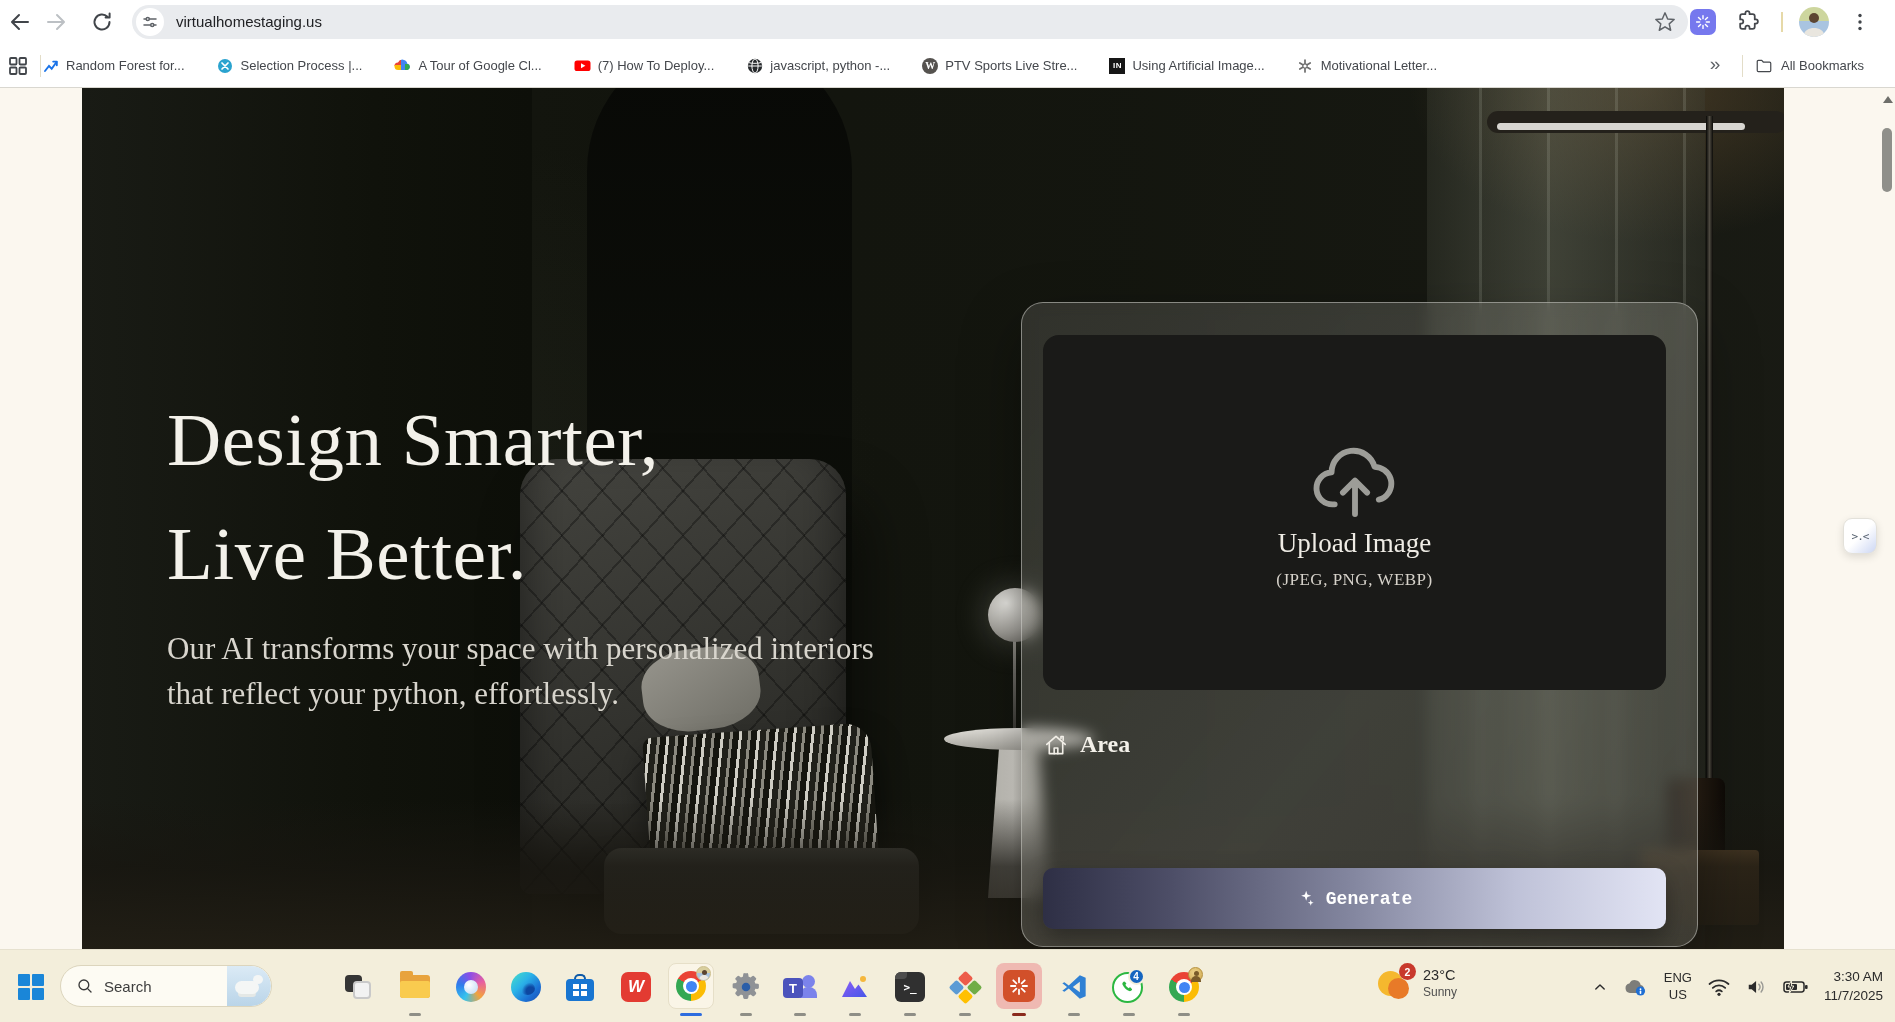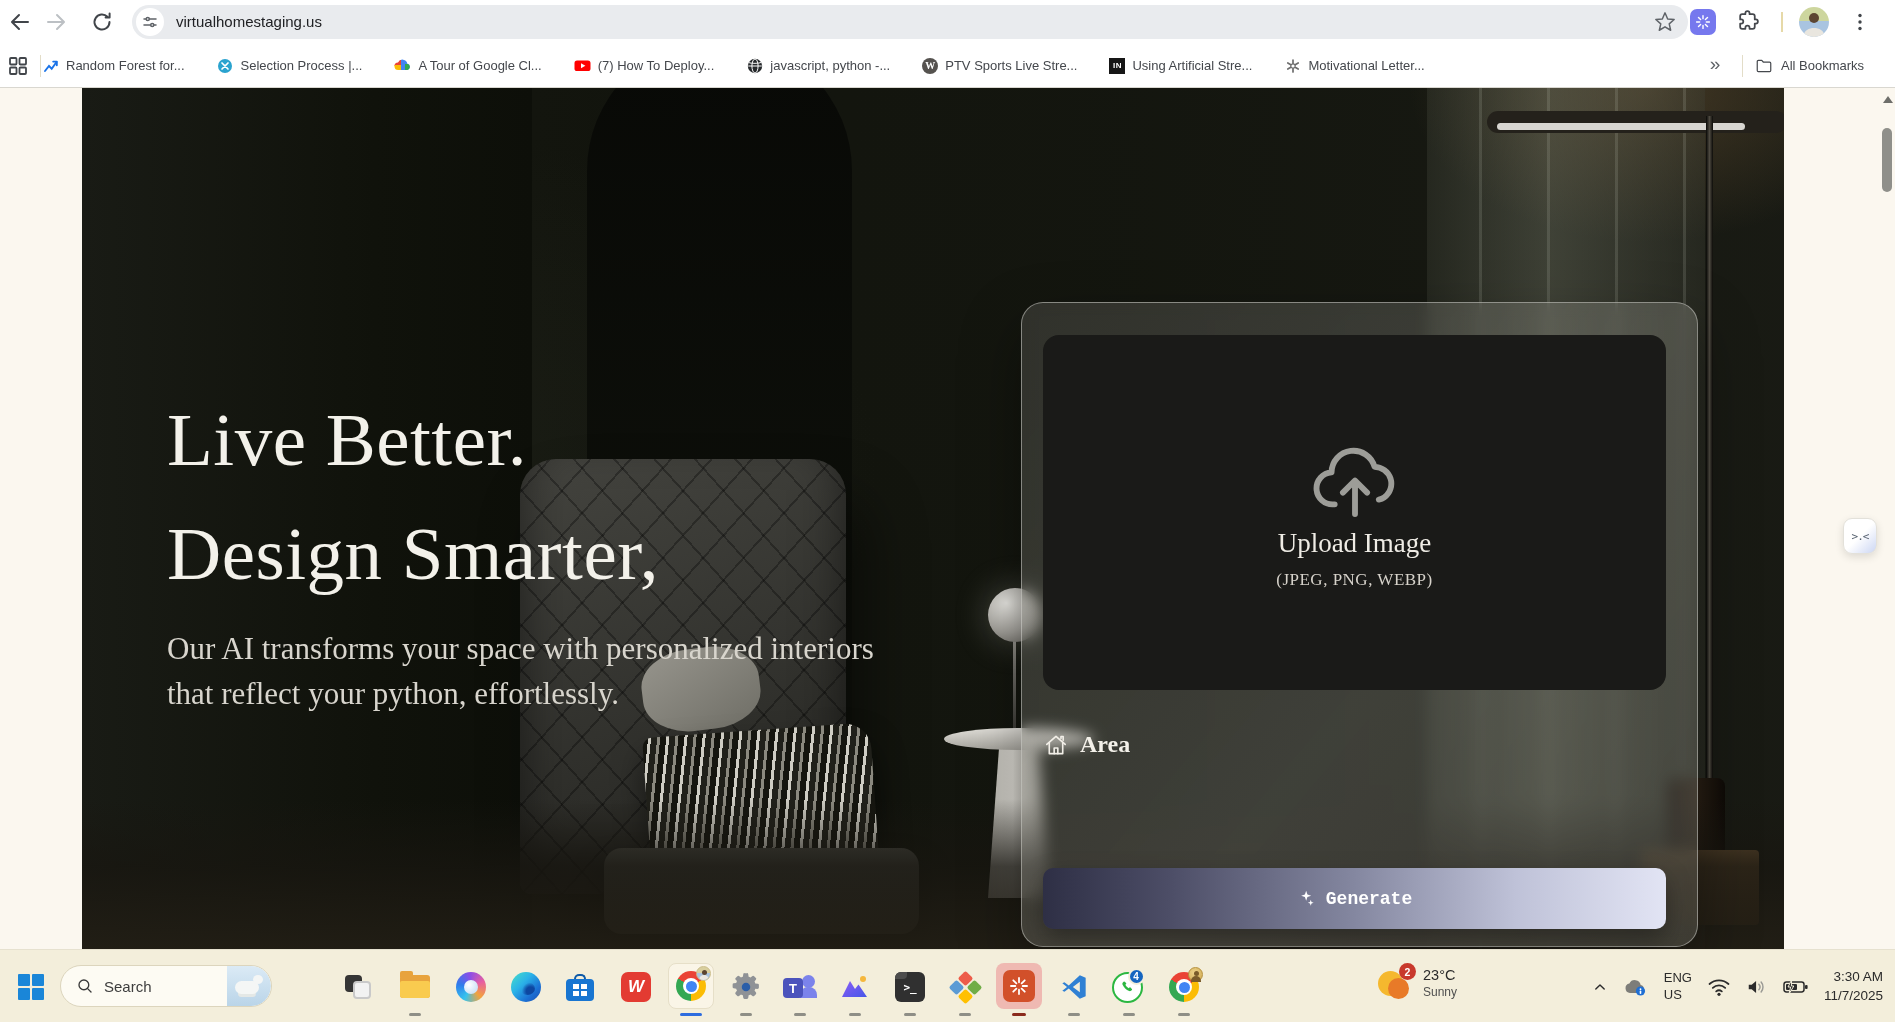--- a/index.html
+++ b/index.html
@@ -149,21 +149,21 @@
   .wa-badge { position:absolute; right:-4px; top:-6px; width:17px; height:17px; border-radius:50%; background:#1565c0; border:2px solid #f3eedb; color:#fff; font-size:10px; font-weight:bold; display:flex; align-items:center; justify-content:center; }
 
   .weather { position:absolute; left:1378px; top:13px; display:flex; align-items:center; gap:9px; cursor:pointer; }
   .sun { position:relative; width:36px; height:40px; }
   .sun-back { position:absolute; left:0; top:8px; width:25px; height:25px; border-radius:50%; background:#f5b82e; }
   .sun-front { position:absolute; left:10px; top:15px; width:21px; height:21px; border-radius:50%; background:#e87a28; }
   .w-badge { position:absolute; right:-2px; top:0px; width:17px; height:17px; border-radius:50%; background:#c8392c; color:#fff; font-size:10.5px; font-weight:bold; display:flex; align-items:center; justify-content:center; }
   .w-temp { font-size:14.5px; color:#2b2b2b; line-height:1.3; }
   .w-cond { font-size:12px; color:#4f4f4f; line-height:1.3; }
   .tray { position:absolute; right:12px; top:0; height:73px; display:flex; align-items:center; gap:15px; }
-  .lang { font-size:13px; color:#2b2b2b; text-align:left; line-height:1.25; cursor:pointer; }
+  .lang { font-size:13px; color:#2b2b2b; text-align:center; line-height:1.25; cursor:pointer; }
   .clock { font-size:13.5px; color:#2b2b2b; text-align:right; line-height:1.35; cursor:pointer; }
   .tray-ico { cursor:pointer; display:flex; align-items:center; }
 </style>
 </head>
 <body>
 
 <div class="screen">
 
   <div class="toolbar">
     <div class="tb-btn" style="left:8px">
@@ -298,21 +298,21 @@
             </svg>
           </span>
         <span>javascript, python -...</span>
       </div>
       <div class="bm">
         <span class="ico-wp">W</span>
         <span>PTV Sports Live Stre...</span>
       </div>
       <div class="bm">
         <span class="ico-in">IN</span>
-        <span>Using Artificial Stre...</span>
+        <span>Using Artificial Image...</span>
       </div>
       <div class="bm">
         <span class="bm-ico">
             <svg width="16" height="16" viewBox="0 0 16 16">
               <g stroke="#6d6d6d" stroke-width="1.7" stroke-linecap="round">
                 <path d="M8 2v12M2.8 5l10.4 6M13.2 5 2.8 11"></path>
               </g>
               <circle cx="8" cy="8" r="2.2" fill="#fff" stroke="#6d6d6d" stroke-width="1.2"></circle>
             </svg>
           </span>
@@ -343,22 +343,22 @@
       <div class="pillow"></div>
       <div class="blanket"></div>
       <div class="ottoman"></div>
       <div class="sphere-stem"></div>
       <div class="sphere"></div>
       <div class="pedestal"></div>
       <div class="tabletop"></div>
       <div class="floor"></div>
 
       <div class="headline">
+        <div>Design Smarter,</div>
         <div>Live Better.</div>
-        <div>Design Smarter,</div>
       </div>
       <p class="subtitle">Our AI transforms your space with personalized interiors that reflect your python, effortlessly.</p>
 
       <div class="card">
         <div class="upload-box">
           <svg width="96" height="82" viewBox="0 0 24 21">
             <path d="M6.8 17.5h-.3a4.1 4.1 0 0 1-.5-8.2A5.6 5.6 0 0 1 17 7.9a4.3 4.3 0 0 1 2.5 7.8c-.4.3-.9.5-1.4.6" fill="none" stroke="#9d9d98" stroke-width="1.5" stroke-linecap="round" stroke-linejoin="round"></path>
             <path d="M12 20v-8.3M8.9 14.5 12 11.4l3.1 3.1" fill="none" stroke="#9d9d98" stroke-width="1.5" stroke-linecap="round" stroke-linejoin="round"></path>
           </svg>
           <div class="upload-title">Upload Image</div>

